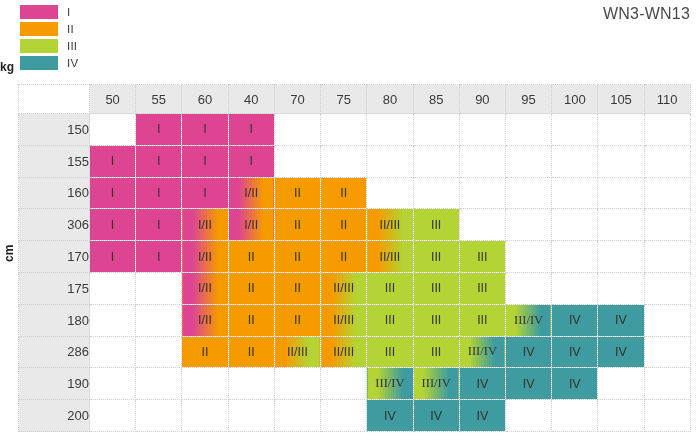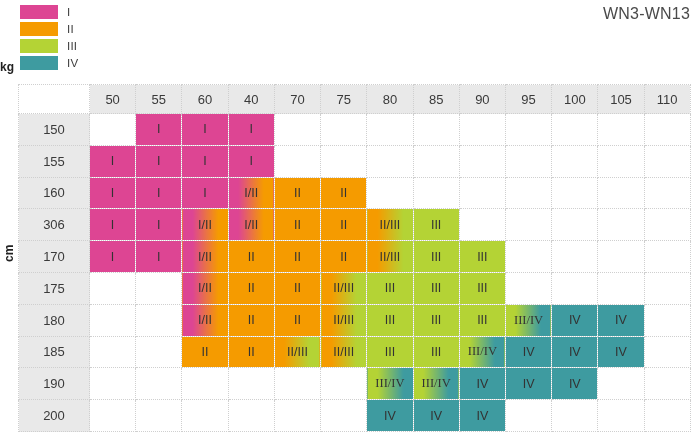--- a/index.html
+++ b/index.html
@@ -55,21 +55,21 @@
     text-align: center; vertical-align: middle;
     font-size: 12.5px; font-weight: normal;
     color: #333;
   }
   #grid th.colhead, #grid th.rowhead {
     background: #e9e9e9; color: #3a3a3a; font-weight: normal;
     font-size: 13px;
     text-align: center;
   }
   #grid th.corner { background: #ffffff; border: 1px dotted #cfcfcf; }
-  #grid th.rowhead { text-align: center; }
+  #grid th.rowhead { text-align: right; }
 
   td.cell { position: relative; }
   td.cell.filled { border: 1px solid #ffffff; color: #2b2b2b; font-size: 12px; }
   td.cell.empty  { background: #ffffff; }
 
   .c1  { background: #DD4593; }
   .c2  { background: #F59B00; }
   .c3  { background: #B4D335; }
   .c4  { background: #3E9BA0; }
   .c12 { background: linear-gradient(to right, #DD4593 0%, #DD4593 22%, #F59B00 78%, #F59B00 100%); }
@@ -247,21 +247,21 @@
           <td class="cell filled c23">II/III</td>
           <td class="cell filled c3">III</td>
           <td class="cell filled c3">III</td>
           <td class="cell filled c3">III</td>
           <td class="cell filled c34">III/IV</td>
           <td class="cell filled c4">IV</td>
           <td class="cell filled c4">IV</td>
           <td class="cell empty"></td>
         </tr>
         <tr>
-          <th class="rowhead">185</th>
+          <th class="rowhead">286</th>
           <td class="cell empty"></td>
           <td class="cell empty"></td>
           <td class="cell filled c2">II</td>
           <td class="cell filled c2">II</td>
           <td class="cell filled c23">II/III</td>
           <td class="cell filled c23">II/III</td>
           <td class="cell filled c3">III</td>
           <td class="cell filled c3">III</td>
           <td class="cell filled c34">III/IV</td>
           <td class="cell filled c4">IV</td>

